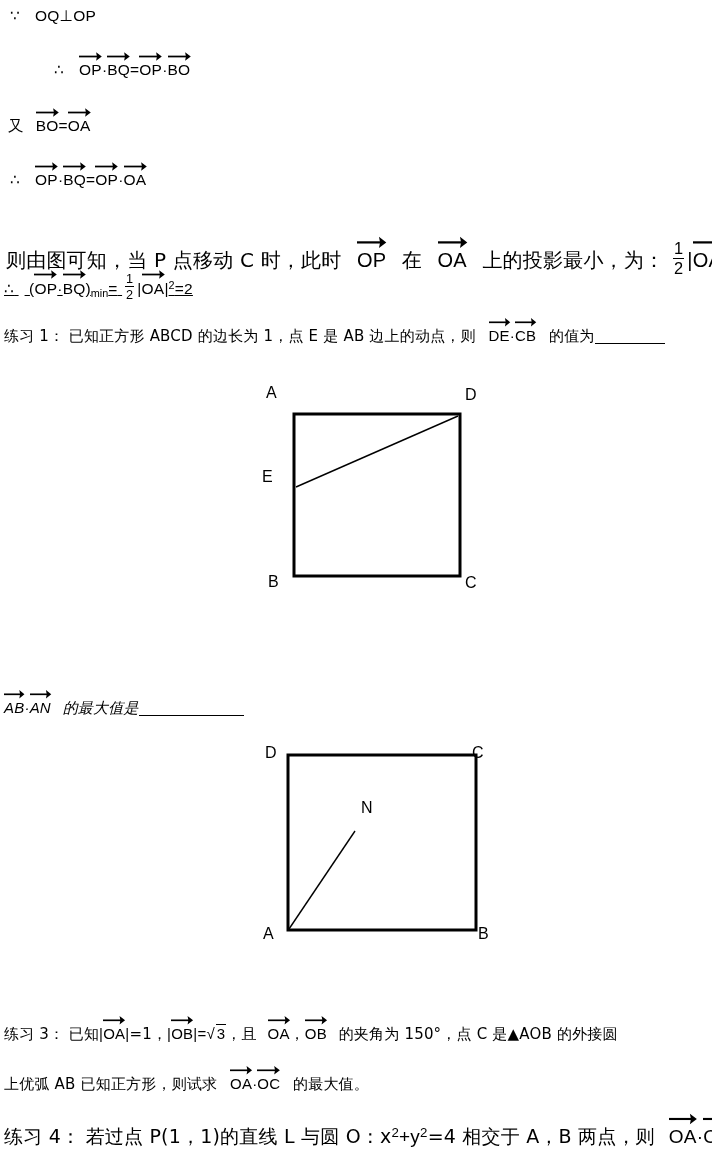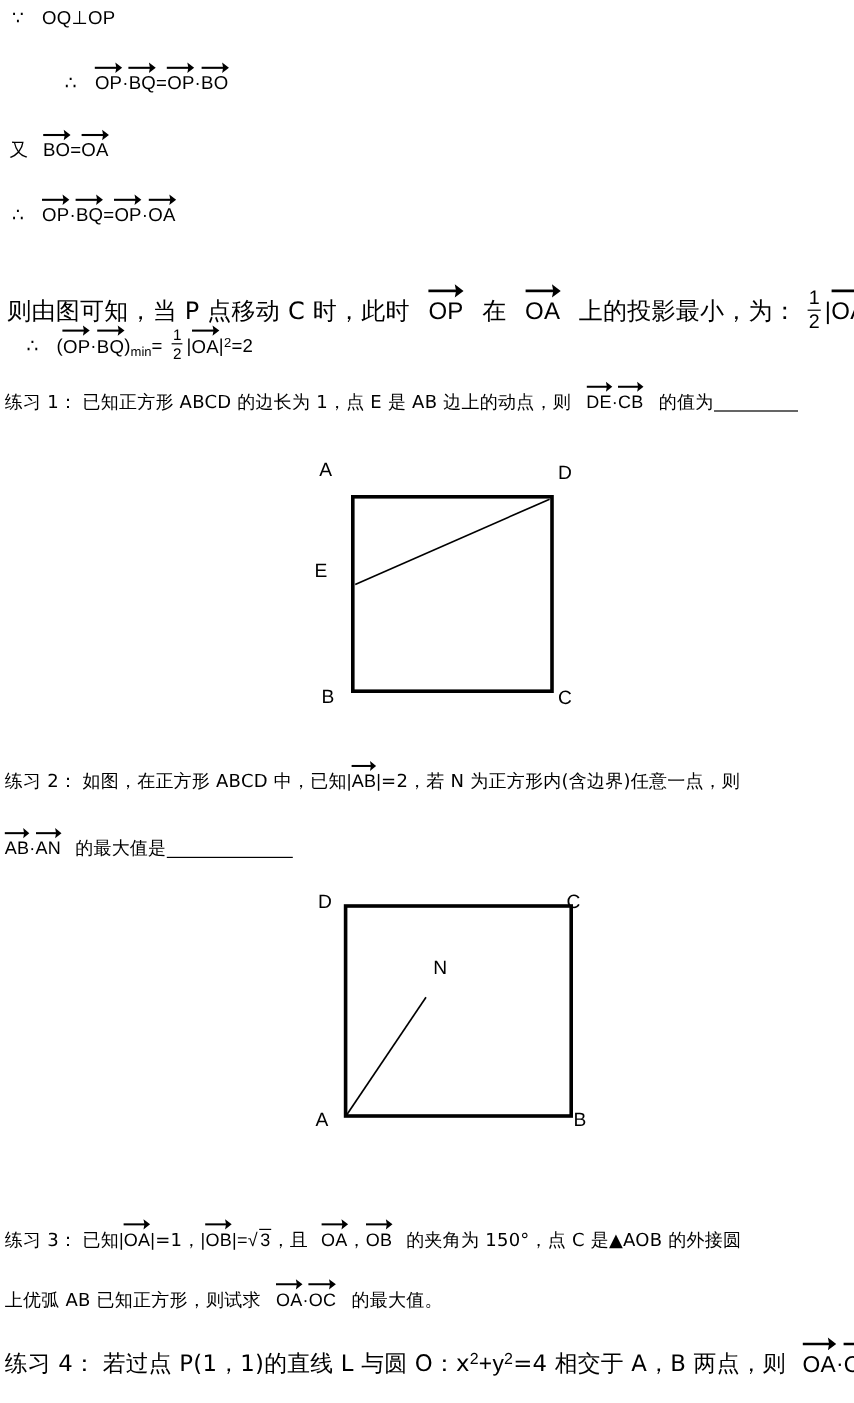--- a/index.html
+++ b/index.html
@@ -196,21 +196,21 @@
       <span class="bar"></span>
       <span class="den">2</span>
     </span><span>|</span><span class="vec"><span class="arr">
           <svg viewBox="0 0 40 10" preserveAspectRatio="none">
             <line x1="0" y1="6" x2="34" y2="6" stroke="#000" stroke-width="1.6"></line>
             <polygon points="40,6 30,2 31.5,6 30,10" fill="#000"></polygon>
           </svg>
         </span><span class="vtxt">OA</span></span><span>|</span>
   </div>
 
-  <div class="line" style="left:22px; top:272px;">
+  <div class="line" style="left:4px; top:272px;text-decoration:underline;">
     <span>∴</span>
     <span style="display:inline-block;width:6px"></span>
     <span>(</span><span class="vec"><span class="arr">
           <svg viewBox="0 0 40 10" preserveAspectRatio="none">
             <line x1="0" y1="6" x2="34" y2="6" stroke="#000" stroke-width="1.6"></line>
             <polygon points="40,6 30,2 31.5,6 30,10" fill="#000"></polygon>
           </svg>
         </span><span class="vtxt">OP</span></span><span>·</span><span class="vec"><span class="arr">
           <svg viewBox="0 0 40 10" preserveAspectRatio="none">
             <line x1="0" y1="6" x2="34" y2="6" stroke="#000" stroke-width="1.6"></line>
@@ -254,31 +254,22 @@
       <rect x="44" y="34" width="166" height="162" fill="none" stroke="#000000" stroke-width="3"></rect>
       <line x1="46" y1="107" x2="208" y2="36" stroke="#000000" stroke-width="1.4"></line>
     </svg>
     <span class="fig-label" style="left:16px; top:5px;">A</span>
     <span class="fig-label" style="left:215px; top:7px;">D</span>
     <span class="fig-label" style="left:12px; top:89px;">E</span>
     <span class="fig-label" style="left:18px; top:194px;">B</span>
     <span class="fig-label" style="left:215px; top:195px;">C</span>
   </div>
 
-  <div class="line" style="left:4px; top:644px; font-size:15px;">
-    <span class="cjk">练习 2：</span>
-    <span class="cjk">如图，在正方形 ABCD 中，已知</span><span>|</span><span class="vec"><span class="arr">
-          <svg viewBox="0 0 40 10" preserveAspectRatio="none">
-            <line x1="0" y1="6" x2="34" y2="6" stroke="#000" stroke-width="1.6"></line>
-            <polygon points="40,6 30,2 31.5,6 30,10" fill="#000"></polygon>
-          </svg>
-        </span><span class="vtxt">AB</span></span><span>|</span><span class="cjk">=2，若 N 为正方形内(含边界)任意一点，则</span>
-  </div>
-
-  <div class="line" style="left:4px; top:700px; font-size:15px;">
+
+  <div class="line" style="left:4px; top:700px; font-size:15px;font-style:italic;">
     <span class="vec"><span class="arr">
           <svg viewBox="0 0 40 10" preserveAspectRatio="none">
             <line x1="0" y1="6" x2="34" y2="6" stroke="#000" stroke-width="1.6"></line>
             <polygon points="40,6 30,2 31.5,6 30,10" fill="#000"></polygon>
           </svg>
         </span><span class="vtxt">AB</span></span><span>·</span><span class="vec"><span class="arr">
           <svg viewBox="0 0 40 10" preserveAspectRatio="none">
             <line x1="0" y1="6" x2="34" y2="6" stroke="#000" stroke-width="1.6"></line>
             <polygon points="40,6 30,2 31.5,6 30,10" fill="#000"></polygon>
           </svg>

